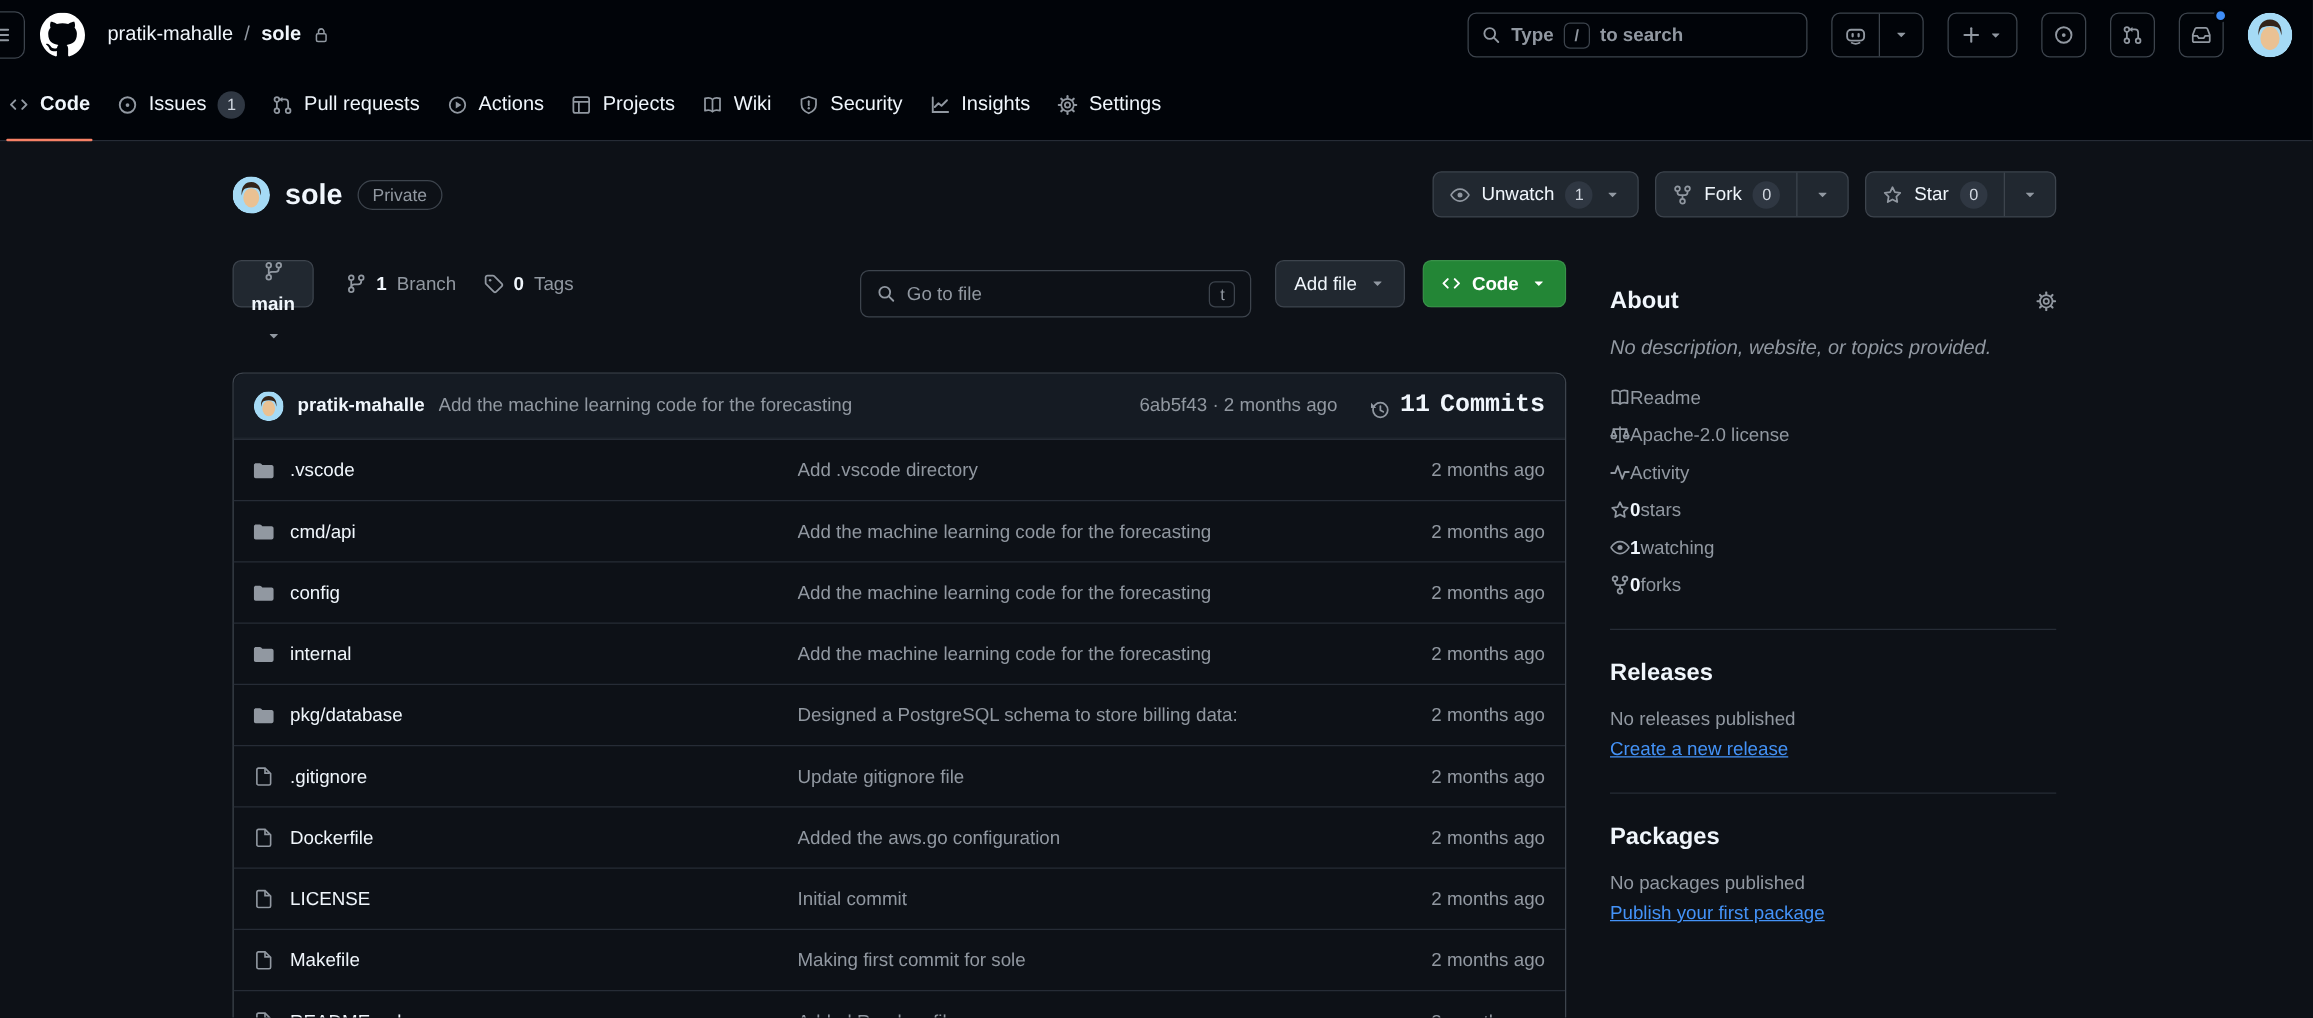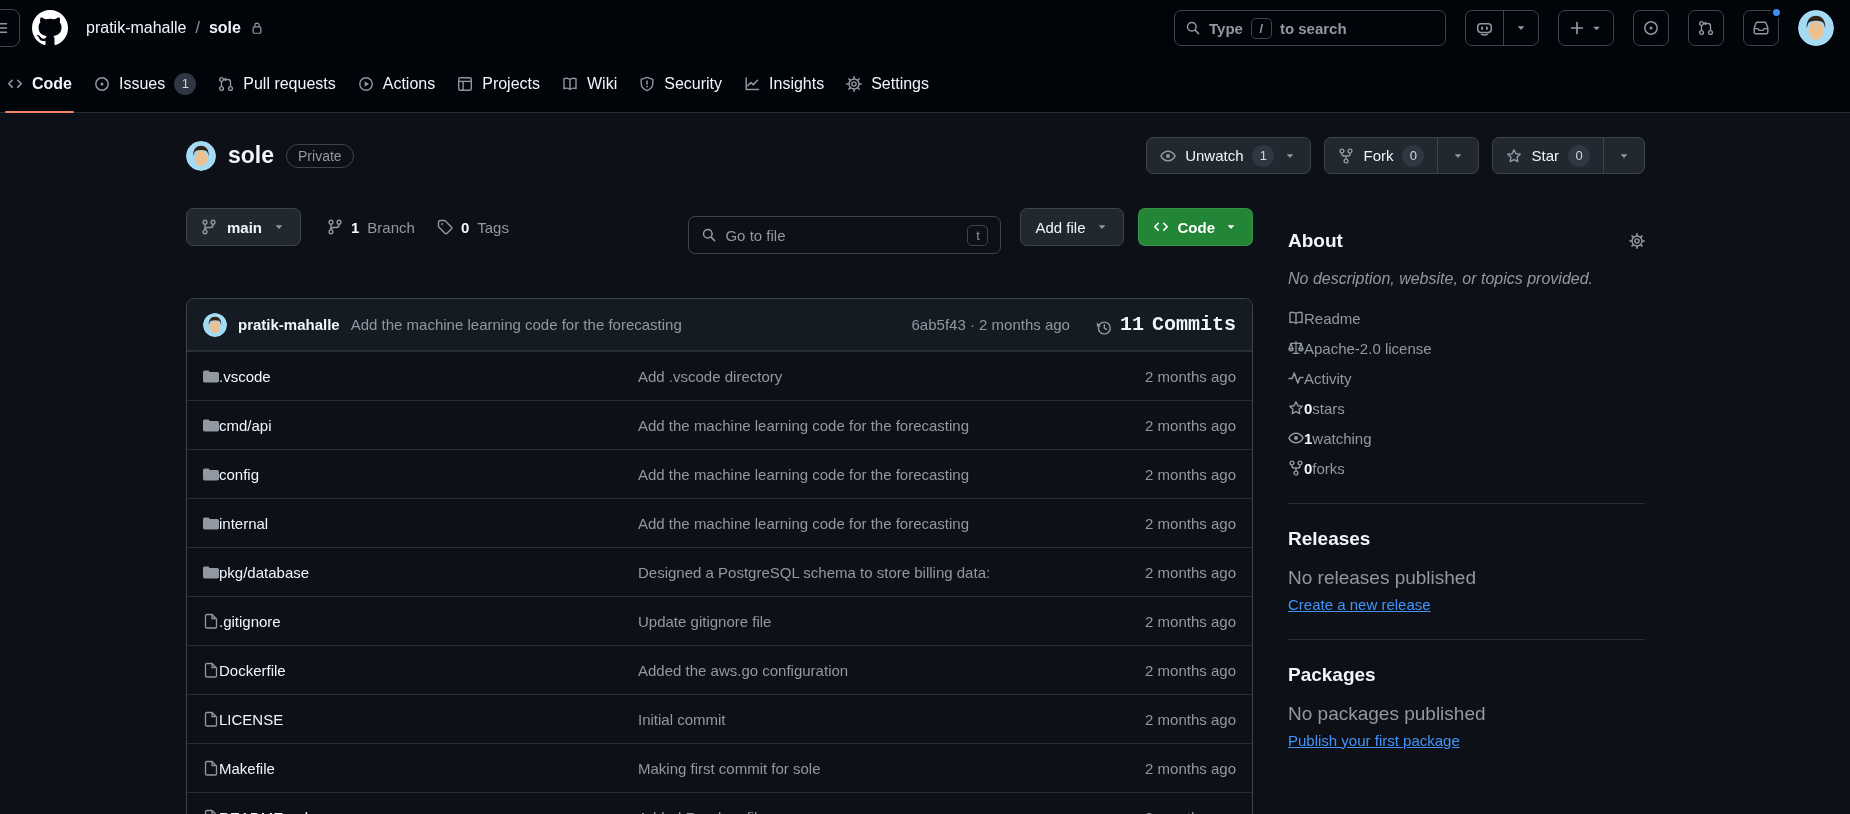--- a/index.html
+++ b/index.html
@@ -99,21 +99,21 @@
 
   .main-row { display: flex; align-items: flex-start; }
   .main-col { width: 1067px; flex: none; }
   .sidebar  { width: 357px; flex: none; margin-left: 35px; padding-top: 30px; }
 
   
   .toolbar { display: flex; align-items: center; }
   .branch-btn {
     height: 38px; padding: 0 14px; background: #212830; border: 1px solid #3d444d;
     border-radius: 7px; display: flex; align-items: center; gap: 10px;
-    color: #f0f6fc; font-size: 15px; font-weight: 600;
+    color: #f0f6fc; font-size: 15px; font-weight: 600; flex-direction: column;
   }
   .branch-btn .bicon, .branch-btn .tri { color: #9198a1; }
   .meta-link { display: flex; align-items: center; gap: 8px; color: #9198a1; font-size: 15px; }
   .meta-link b { color: #f0f6fc; font-weight: 700; }
   .meta-branches { margin-left: 26px; }
   .meta-tags { margin-left: 22px; }
   .goto {
     margin-left: auto; width: 313px; height: 38px; border: 1px solid #3d444d;
     border-radius: 7px; display: flex; align-items: center; padding: 0 12px; gap: 8px;
     color: #9198a1;
@@ -149,36 +149,36 @@
   .commitbar .right { margin-left: auto; display: flex; align-items: center; gap: 26px; }
   .commitbar .shatime { color: #9198a1; font-size: 15px; }
   .commits-link { display: flex; align-items: flex-end; gap: 8px; font-weight: 700; font-size: 20px; color: #f0f6fc; font-family: Liberation Mono, monospace; }
   .commits-link .hicon { color: #9198a1; }
 
   .frow {
     display: grid; grid-template-columns: 435px 1fr 160px; align-items: center;
     height: 49px; padding: 0 16px; border-top: 1px solid #262c36; font-size: 15px;
   }
   .frow:first-of-type { border-top: none; }
-  .fname { display: flex; align-items: center; color: #f0f6fc; }
+  .fname { display: flex; align-items: center; gap: 13px; color: #f0f6fc; }
   .fname .ficon { color: #9198a1; }
   .fmsg { color: #9198a1; white-space: nowrap; overflow: hidden; text-overflow: ellipsis; padding-right: 20px; }
   .ftime { color: #9198a1; text-align: right; }
 
   
   .side-h2 { font-size: 19px; font-weight: 700; display: flex; align-items: center; }
   .gear-link { margin-left: auto; color: #9198a1; }
   .about-desc { font-style: italic; color: #9198a1; font-size: 16px; line-height: 1.55; margin-top: 15px; }
   .about-list { list-style: none; margin-top: 18px; }
   .about-list li { display: flex; align-items: center; color: #9198a1; font-size: 15px; margin-bottom: 13px; }
   .about-list li .sicon { color: #9198a1; }
   .about-list li b { color: #f0f6fc; font-weight: 700; }
   .side-hr { border: none; border-top: 1px solid #262c36; margin: 26px 0 24px; }
   .side-h3 { font-size: 19px; font-weight: 700; }
-  .side-empty { color: #9198a1; font-size: 19px; margin-top: 17px; }
+  .side-empty { color: #9198a1; font-size: 15px; margin-top: 17px; }
   .side-link { color: #4493f8; font-size: 15px; text-decoration: underline; display: inline-block; margin-top: 7px; }
 </style>
 </head>
 <body>
 
 <svg width="0" height="0" style="position:absolute">
   <defs>
     <symbol id="i-bars" viewBox="0 0 16 16">
         <g stroke="currentColor" stroke-width="1.6" stroke-linecap="round">
           <line x1="2.5" y1="3.8" x2="13.5" y2="3.8"></line>

